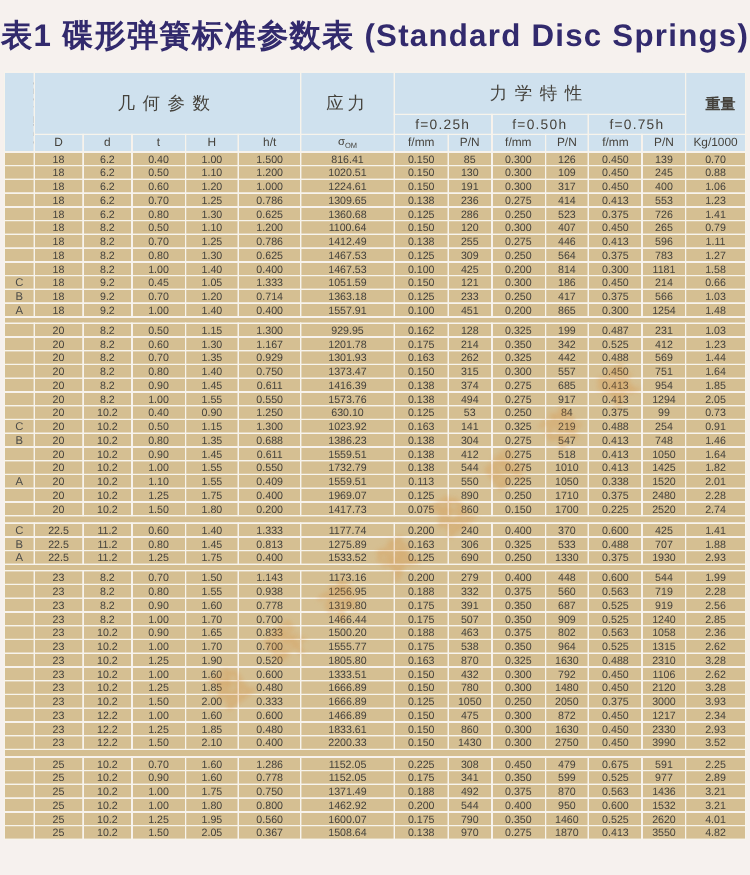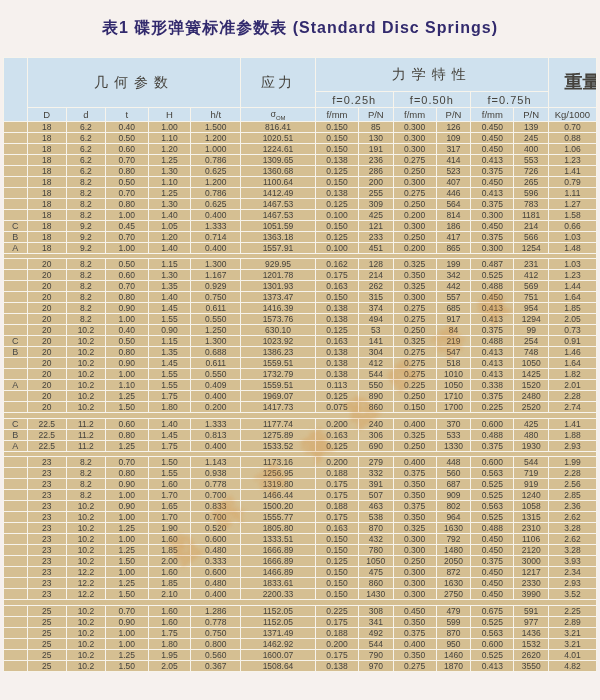--- a/index.html
+++ b/index.html
@@ -6,41 +6,41 @@
   .page{
     width:600px;height:700px;position:relative;overflow:hidden;
     background:#f6f1ee;
     font-family:"Liberation Sans", sans-serif;
   }
   .title-band{
     height:57px;display:flex;align-items:center;justify-content:center;
     background:#f6f1ee;
   }
   .title{
-    font-size:16px;font-weight:bold;color:#322a6d;letter-spacing:1px;
+    font-size:25px;font-weight:bold;color:#322a6d;letter-spacing:1px;
     white-space:nowrap;
   }
   table.springs{
     border-collapse:collapse;
     width:594px;margin:0 3px;table-layout:fixed;
   }
   table.springs td, table.springs th{
     border:1.5px solid #f7f4ec;
     padding:0;margin:0;
     font-weight:normal;
     color:#45423c;
     text-align:center;
     overflow:hidden;white-space:nowrap;
   }
   
   thead th{background:#cfe1ee;color:#3c3c3c;}
   th.big{font-size:14px;font-weight:bold;letter-spacing:6px;height:33px;}
   th.stress-big{letter-spacing:3px;}
   th.weight-cell{letter-spacing:0;}
-  .weight-stack{display:inline-block;width:16px;line-height:1.25;word-break:break-all;font-size:18px;font-weight:bold;text-align:center;}
+  .weight-stack{display:inline-block;width:16px;line-height:1.25;word-break:break-all;font-size:12px;font-weight:bold;text-align:center;}
   th.fsub{font-size:11px;height:15px;font-weight:normal;letter-spacing:1px;}
   th.colhead{font-size:9.5px;height:12px;}
   th.gbt{background:#cfe1ee;}
   .gbt-inner{
     display:inline-block;
     transform:rotate(-90deg);
     font-size:9.5px;color:#55534e;letter-spacing:1px;white-space:nowrap;
   }
   .sig{font-size:9px;}
   .sig sub{font-size:6px;}
@@ -203,21 +203,21 @@
         </tr>
         <tr>
           <td class="cls"></td>
           <td>18</td>
           <td>8.2</td>
           <td>0.50</td>
           <td>1.10</td>
           <td>1.200</td>
           <td>1100.64</td>
           <td>0.150</td>
-          <td>200</td>
+          <td>120</td>
           <td>0.300</td>
           <td>407</td>
           <td>0.450</td>
           <td>265</td>
           <td>0.79</td>
         </tr>
         <tr>
           <td class="cls"></td>
           <td>18</td>
           <td>8.2</td>
@@ -565,21 +565,21 @@
           <td>11.2</td>
           <td>0.80</td>
           <td>1.45</td>
           <td>0.813</td>
           <td>1275.89</td>
           <td>0.163</td>
           <td>306</td>
           <td>0.325</td>
           <td>533</td>
           <td>0.488</td>
-          <td>480</td>
+          <td>707</td>
           <td>1.88</td>
         </tr>
         <tr>
           <td class="cls">A</td>
           <td>22.5</td>
           <td>11.2</td>
           <td>1.25</td>
           <td>1.75</td>
           <td>0.400</td>
           <td>1533.52</td>

